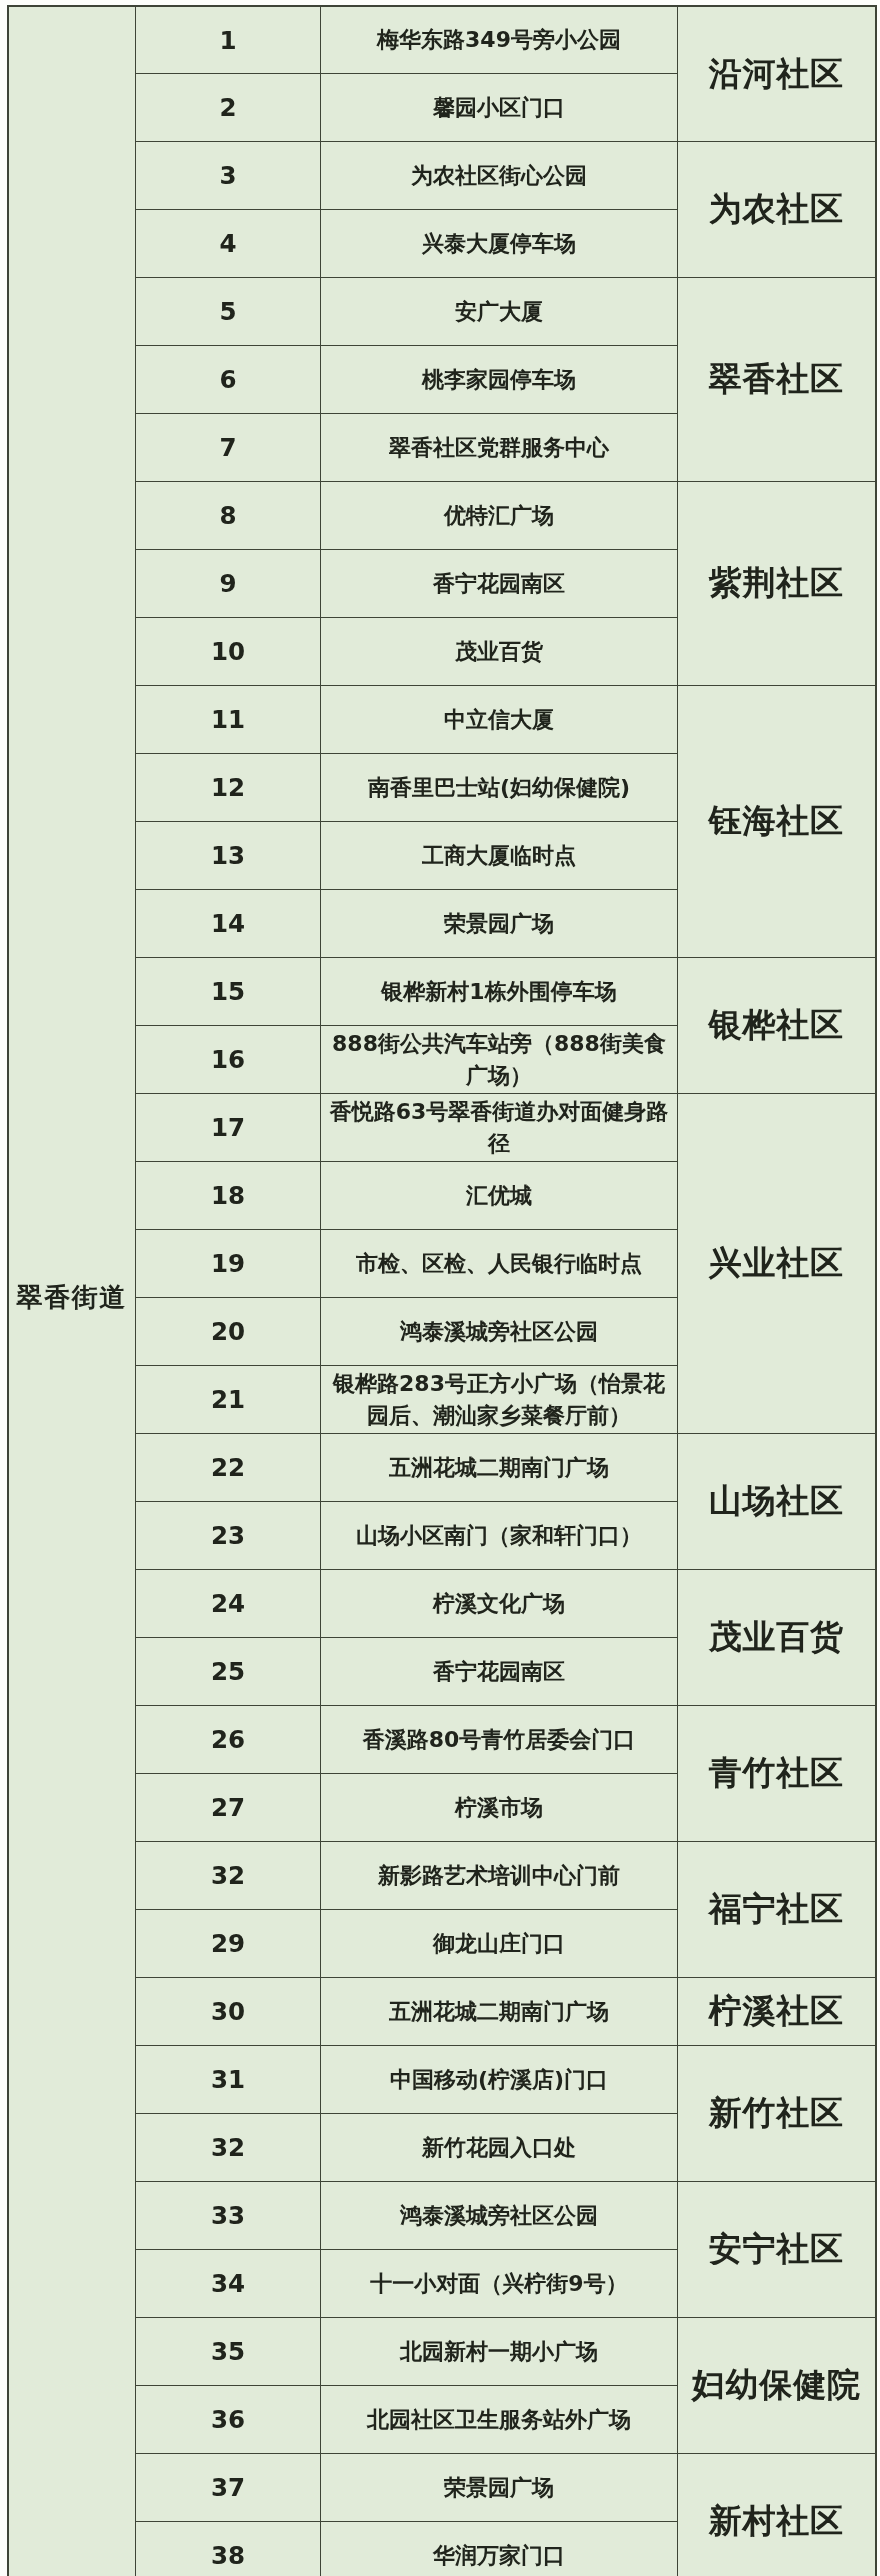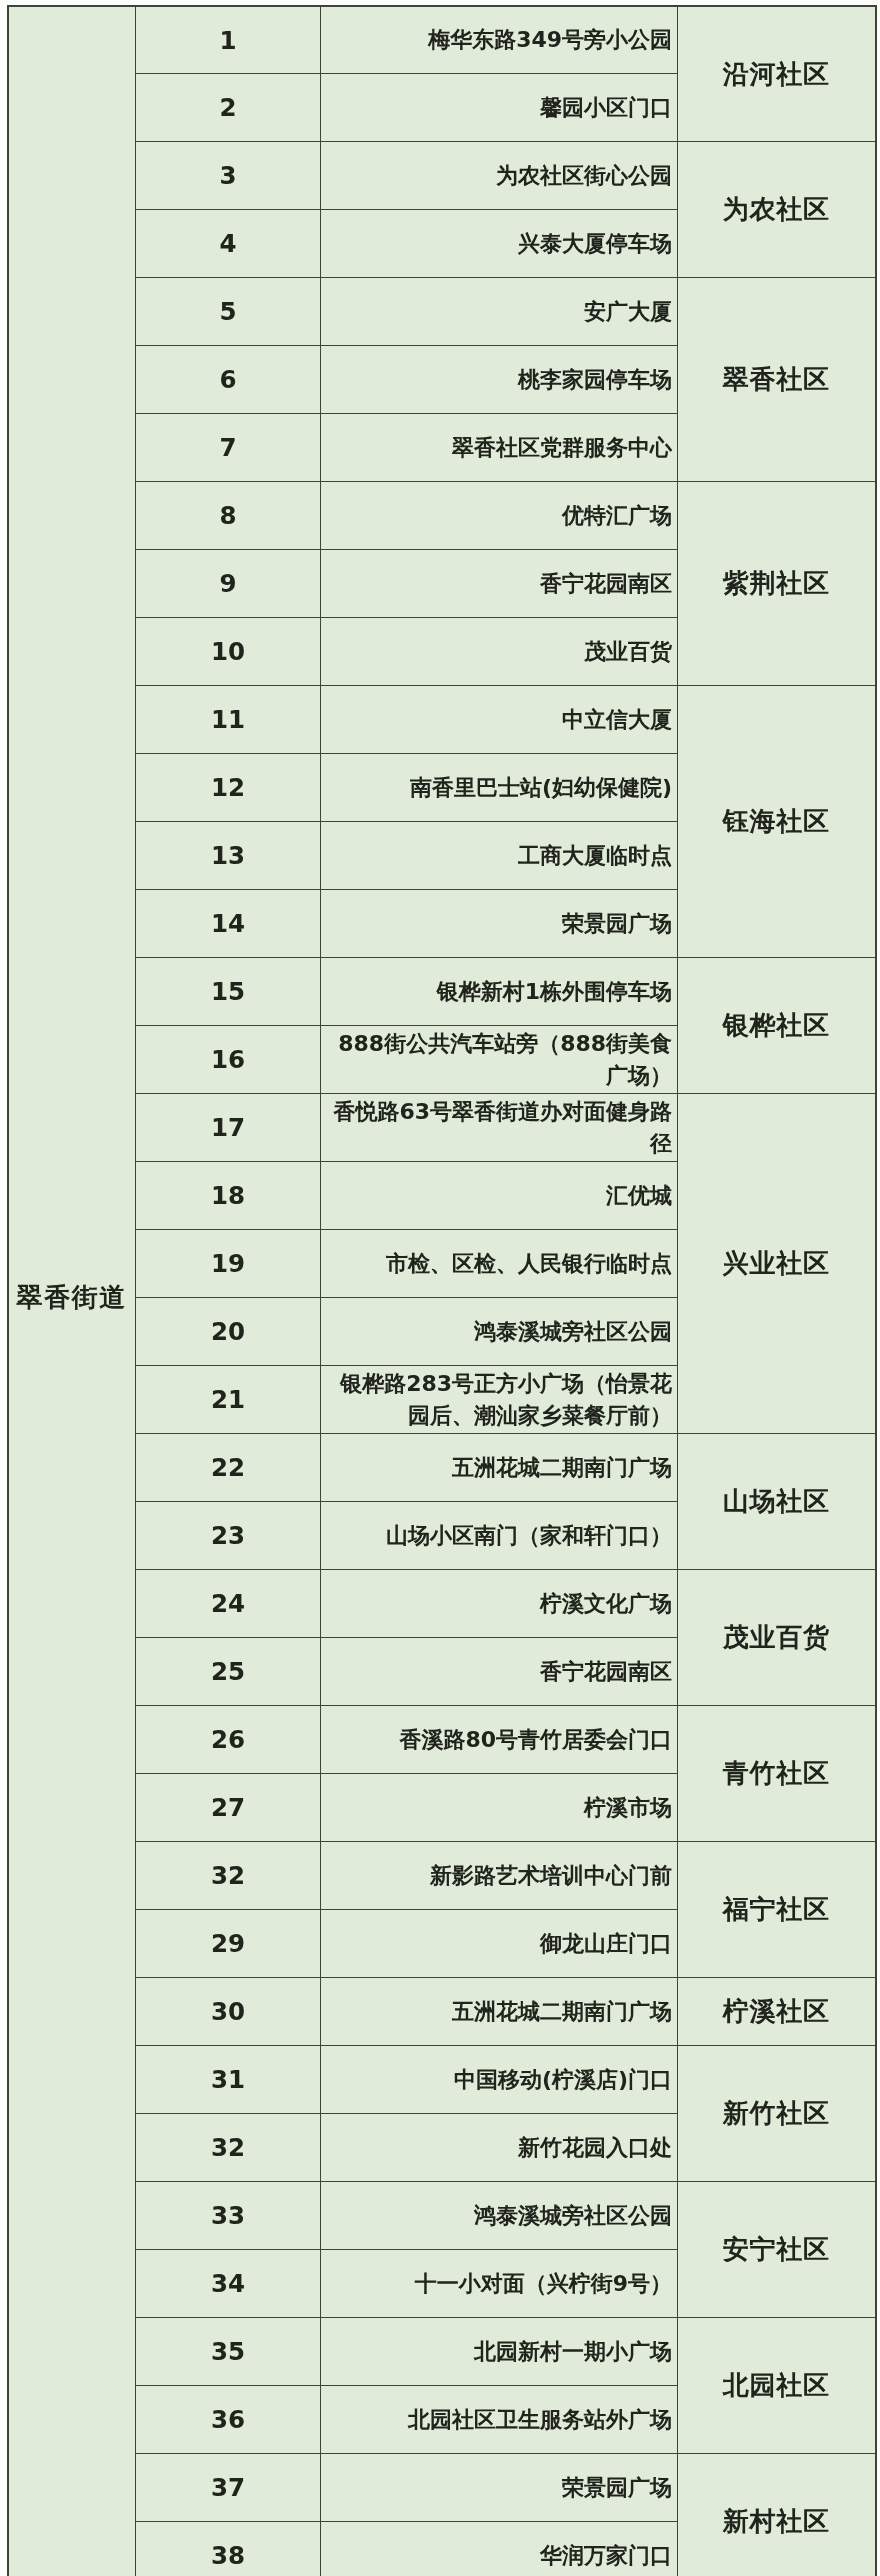--- a/index.html
+++ b/index.html
@@ -20,22 +20,22 @@
     border:1.6px solid #3e4437;
     text-align:center;
     vertical-align:middle;
     font-weight:bold;
     color:#20241c;
     overflow:hidden;
   }
   tr{height:68px;}
   td.street{font-size:26px;letter-spacing:1.6px;}
   td.num{font-size:24.5px;}
-  td.loc{font-size:22px;line-height:1.45;padding:0 4.9px;word-break:break-all;text-align:right;}
-  td.community{font-size:26px;letter-spacing:0.8px;}
+  td.loc{font-size:22px;line-height:1.45;padding:0 4.9px;word-break:break-all;}
+  td.community{font-size:33px;letter-spacing:0.8px;}
 </style>
 </head>
 <body>
 
 <div class="sheet">
   <table class="station-table">
     <colgroup>
       <col style="width:128px">
       <col style="width:185px">
       <col style="width:357px">
@@ -189,21 +189,21 @@
           <td class="loc">鸿泰溪城旁社区公园</td>
           <td class="community" rowspan="2">安宁社区</td>
         </tr>
         <tr>
           <td class="num">34</td>
           <td class="loc">十一小对面（兴柠街9号）</td>
         </tr>
         <tr>
           <td class="num">35</td>
           <td class="loc">北园新村一期小广场</td>
-          <td class="community" rowspan="2">北园社区</td>
+          <td class="community" rowspan="2">妇幼保健院</td>
         </tr>
         <tr>
           <td class="num">36</td>
           <td class="loc">北园社区卫生服务站外广场</td>
         </tr>
         <tr>
           <td class="num">37</td>
           <td class="loc">荣景园广场</td>
           <td class="community" rowspan="2">新村社区</td>
         </tr>

